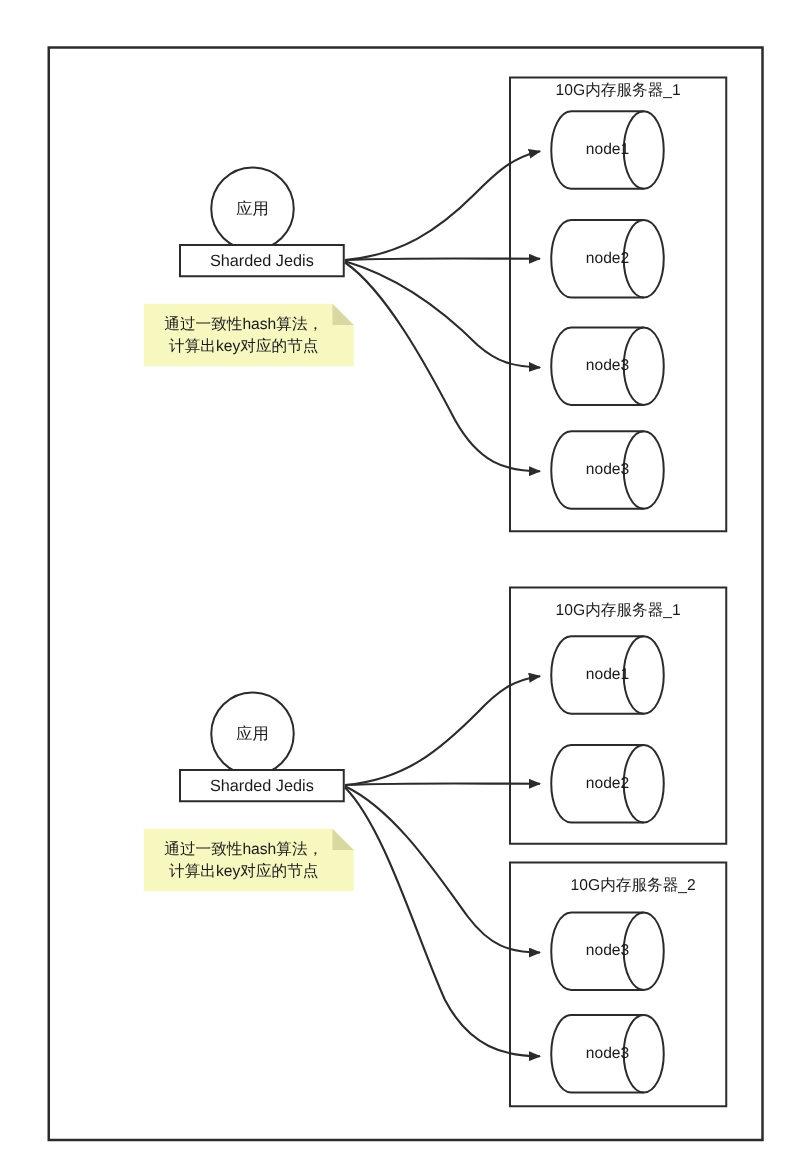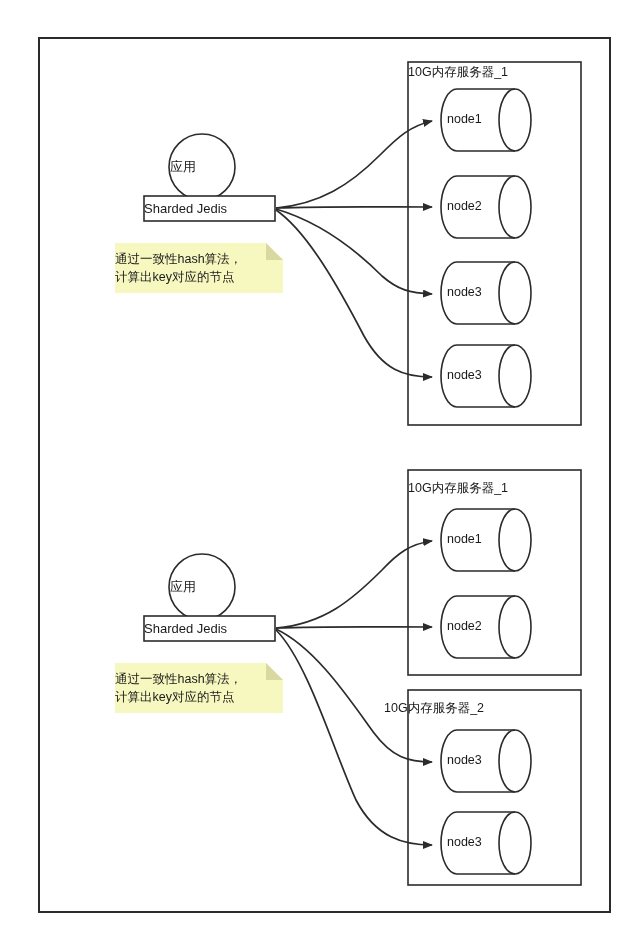--- a/index.html
+++ b/index.html
@@ -20,20 +20,21 @@
     overflow: hidden;
     background: #ffffff;
   }
   #canvas svg {
     position: absolute;
     left: 0;
     top: 0;
   }
   .txt {
     position: absolute;
+    text-align: center;
     color: #1a1a1a;
     white-space: nowrap;
     pointer-events: none;
   }
 </style>
 </head>
 <body>
 
 <div id="canvas">
 
@@ -123,21 +124,21 @@
   <div class="txt" style="left:447px; top:368px; width:78px; font-size:12.5px;">node3</div>
 
   <div class="txt" style="left:115px; top:251px; width:160px; font-size:12.5px;">通过一致性hash算法，</div>
   <div class="txt" style="left:115px; top:269px; width:160px; font-size:12.5px;">计算出key对应的节点</div>
 
   <div class="txt" style="left:170px; top:578px; width:64px; font-size:13px;">应用</div>
 
   <div class="txt" style="left:144px; top:621px; width:131px; font-size:13px;">Sharded Jedis</div>
 
   <div class="txt" style="left:408px; top:480px; width:173px; font-size:12.5px;">10G内存服务器_1</div>
-  <div class="txt" style="left:384px; top:700px; width:173px; font-size:12.5px;">10G内存服务器_2</div>
+  <div class="txt" style="left:420px; top:700px; width:173px; font-size:12.5px;">10G内存服务器_2</div>
 
   <div class="txt" style="left:447px; top:532px; width:78px; font-size:12.5px;">node1</div>
   <div class="txt" style="left:447px; top:619px; width:78px; font-size:12.5px;">node2</div>
   <div class="txt" style="left:447px; top:753px; width:78px; font-size:12.5px;">node3</div>
   <div class="txt" style="left:447px; top:835px; width:78px; font-size:12.5px;">node3</div>
 
   <div class="txt" style="left:115px; top:671px; width:160px; font-size:12.5px;">通过一致性hash算法，</div>
   <div class="txt" style="left:115px; top:689px; width:160px; font-size:12.5px;">计算出key对应的节点</div>
 
 </div>

